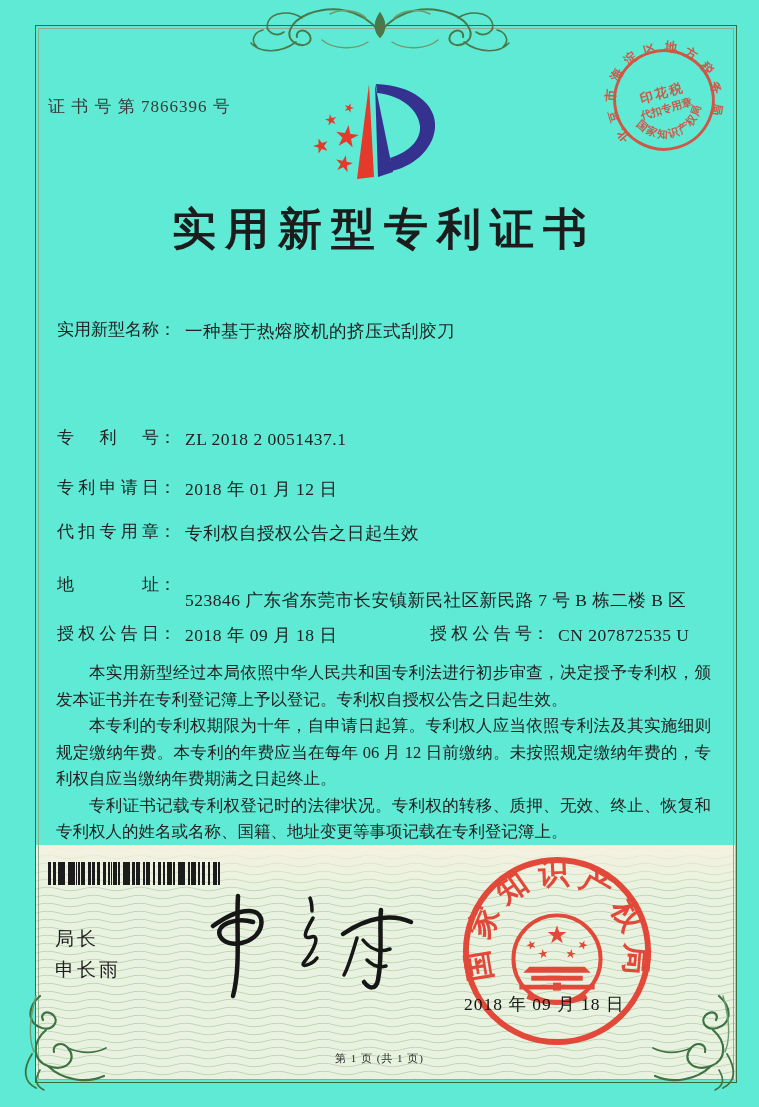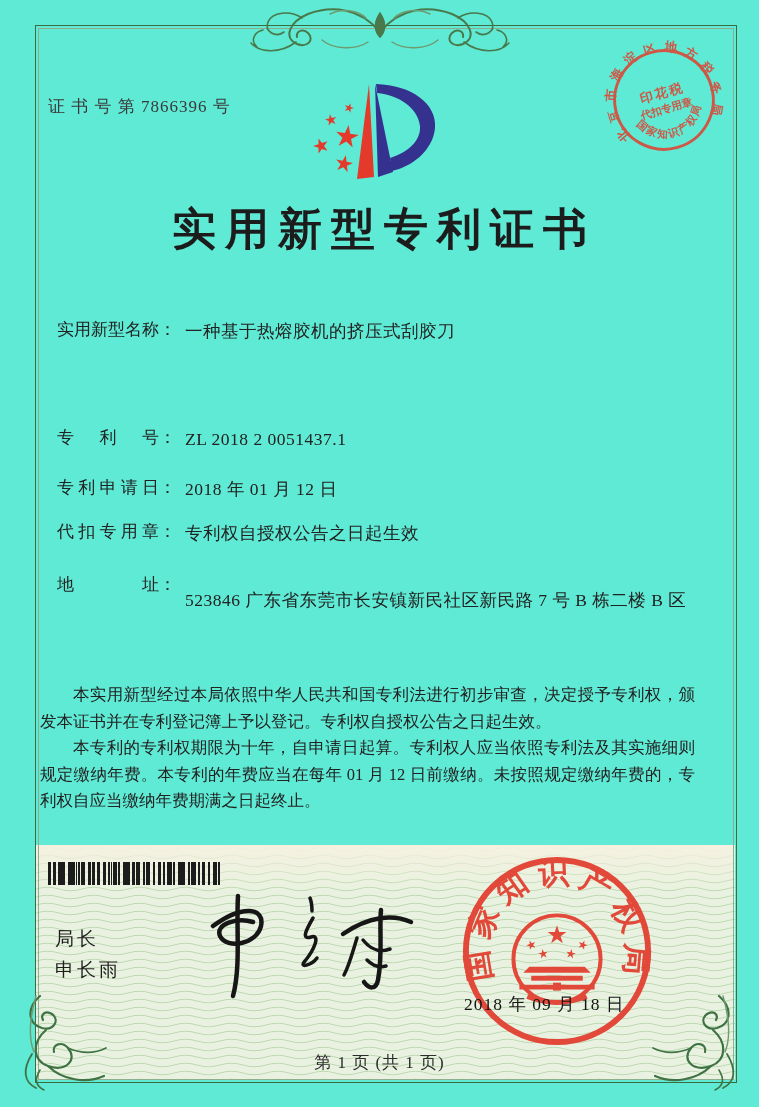--- a/index.html
+++ b/index.html
@@ -10,38 +10,38 @@
   .abs{position:absolute;}
   .cert-no{left:48px;top:95px;font-size:17px;letter-spacing:1px;color:#3a3a3a;z-index:2;}
   .title{left:0;top:200px;width:100%;text-align:center;font-size:44px;font-weight:700;
          letter-spacing:9px;text-indent:9px;color:#1c1c1c;z-index:2;}
   .field-row{left:57px;z-index:2;color:#222;white-space:nowrap;}
   .flabel{display:inline-block;width:102px;font-size:17px;text-align:justify;text-align-last:justify;vertical-align:top;}
   .colon{font-size:17px;margin-right:9px;vertical-align:top;}
   .fvalue{display:inline-block;font-size:17.5px;letter-spacing:0.5px;vertical-align:top;white-space:normal;line-height:26px;}
   .fvalue.wrap{width:516px;margin-top:14px;}
   .grant-right{position:absolute;left:373px;top:0;white-space:nowrap;}
-  .paras{left:40px;top:660px;width:655px;font-size:16.5px;line-height:26.5px;color:#222;
-         text-align:justify;z-index:2;margin-top:22px;}
+  .paras{left:56px;top:660px;width:655px;font-size:16.5px;line-height:26.5px;color:#222;
+         text-align:justify;z-index:2;}
   .paras p{margin:0;text-indent:2em;}
   .band{left:36px;top:845px;width:699px;height:235px;z-index:0;}
   .band-fade{position:absolute;left:0;top:0;width:100%;height:46px;
              background:linear-gradient(#f5f1e1,rgba(245,241,225,0));}
   .barcode{left:48px;top:862px;width:173px;height:23px;z-index:3;
     background:
       repeating-linear-gradient(90deg,#1c1c1c 0 2px,rgba(0,0,0,0) 2px 5px),
       repeating-linear-gradient(90deg,#1c1c1c 0 3px,rgba(0,0,0,0) 3px 11px),
       repeating-linear-gradient(90deg,#1c1c1c 0 1px,rgba(0,0,0,0) 1px 7px);}
   .director{left:55px;z-index:3;font-family:Liberation Sans, sans-serif;
             font-size:19px;color:#1d1d1d;letter-spacing:3px;}
   .sig{left:185px;top:886px;z-index:4;}
   .seal{left:458px;top:852px;z-index:3;}
   .seal-date{left:464px;top:992px;z-index:4;font-size:17.5px;color:#141414;letter-spacing:1px;white-space:nowrap;}
   .tax-stamp{left:606px;top:42px;z-index:3;transform:rotate(-16deg);}
-  .footer{left:0;top:1051px;width:100%;text-align:center;font-size:17px;color:#2c2c2c;z-index:3;letter-spacing:1px;}
+  .footer{left:0;top:1051px;width:100%;text-align:center;font-size:11px;color:#2c2c2c;z-index:3;letter-spacing:1px;}
   .corner-right{transform:scaleX(-1);}
 </style>
 </head>
 <body>
 
 <div class="page">
 
   <div class="abs band">
     <svg width="699" height="235">
       <defs>
@@ -117,24 +117,31 @@
   <div class="abs field-row" style="top:476px">
     <span class="flabel">专利申请日</span><span class="colon">：</span><span class="fvalue">2018 年 01 月 12 日</span>
   </div>
   <div class="abs field-row" style="top:520px">
     <span class="flabel">代扣专用章</span><span class="colon">：</span><span class="fvalue">专利权自授权公告之日起生效</span>
   </div>
   <div class="abs field-row" style="top:573px">
     <span class="flabel">地址</span><span class="colon">：</span><span class="fvalue wrap">523846 广东省东莞市长安镇新民社区新民路 7 号 B 栋二楼 B 区</span>
   </div>
 
+  <div class="abs field-row" style="top:622px">
+    <span class="flabel">授权公告日</span><span class="colon">：</span><span class="fvalue">2018 年 09 月 18 日</span>
+    <span class="grant-right">
+      <span class="flabel">授权公告号</span><span class="colon">：</span><span class="fvalue">CN 207872535 U</span>
+    </span>
+  </div>
 
   <div class="abs paras">
     <p>本实用新型经过本局依照中华人民共和国专利法进行初步审查，决定授予专利权，颁发本证书并在专利登记簿上予以登记。专利权自授权公告之日起生效。</p>
-    <p>本专利的专利权期限为十年，自申请日起算。专利权人应当依照专利法及其实施细则规定缴纳年费。本专利的年费应当在每年 01 月 12 日前缴纳。未按照规定缴纳年费的，专利权自应当缴纳年费期满之日起终止。</p>
+    <p>本专利的专利权期限为十年，自申请日起算。专利权人应当依照专利法及其实施细则规定缴纳年费。本专利的年费应当在每年 06 月 12 日前缴纳。未按照规定缴纳年费的，专利权自应当缴纳年费期满之日起终止。</p>
+    <p>专利证书记载专利权登记时的法律状况。专利权的转移、质押、无效、终止、恢复和专利权人的姓名或名称、国籍、地址变更等事项记载在专利登记簿上。</p>
   </div>
 
   <div class="abs barcode"></div>
 
   <div class="abs director" style="top:926px">局长</div>
   <div class="abs director" style="top:957px">申长雨</div>
 
   <svg class="abs sig" width="235" height="118" viewBox="0 0 235 118">
     <g fill="none" stroke="#161616" stroke-width="4.5" stroke-linecap="round" stroke-linejoin="round">
       <path d="M28,40 C58,18 80,22 76,40 C72,58 42,64 35,50 C30,38 52,31 68,36"></path>

